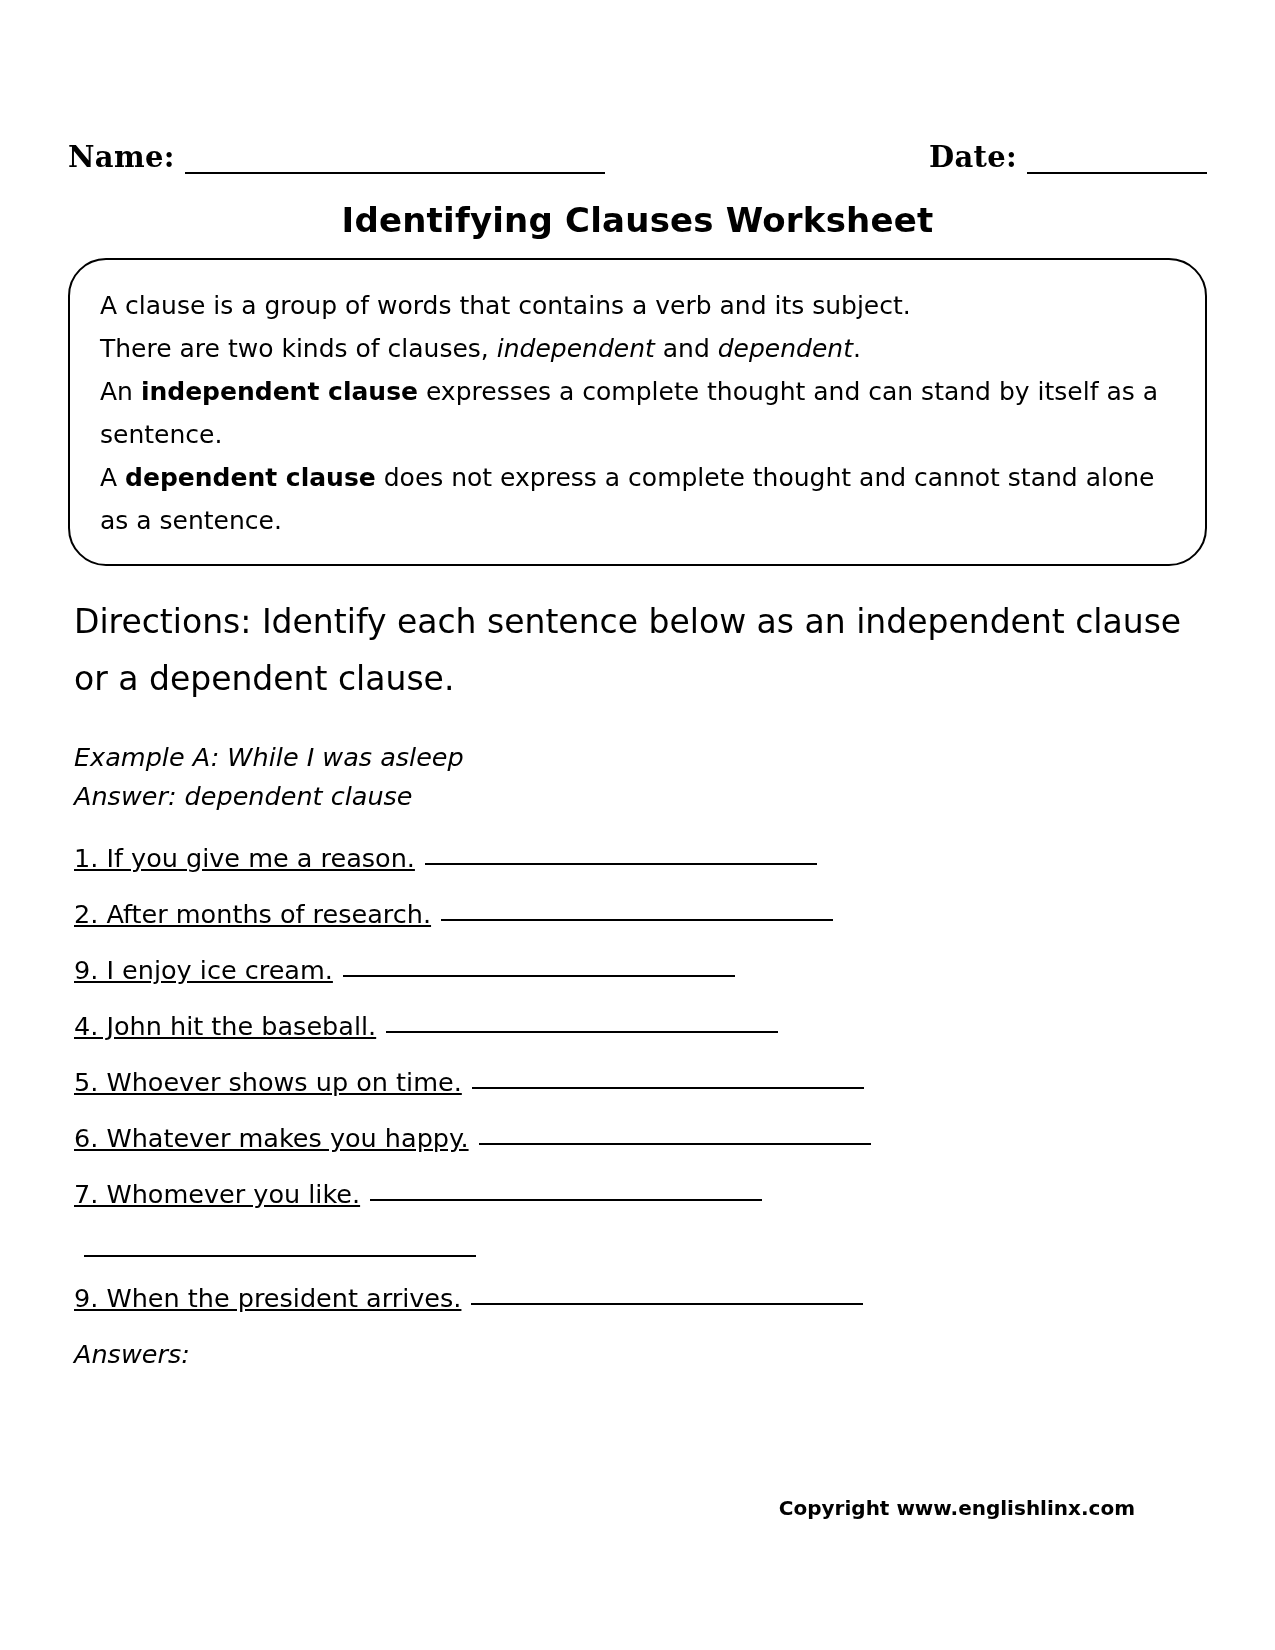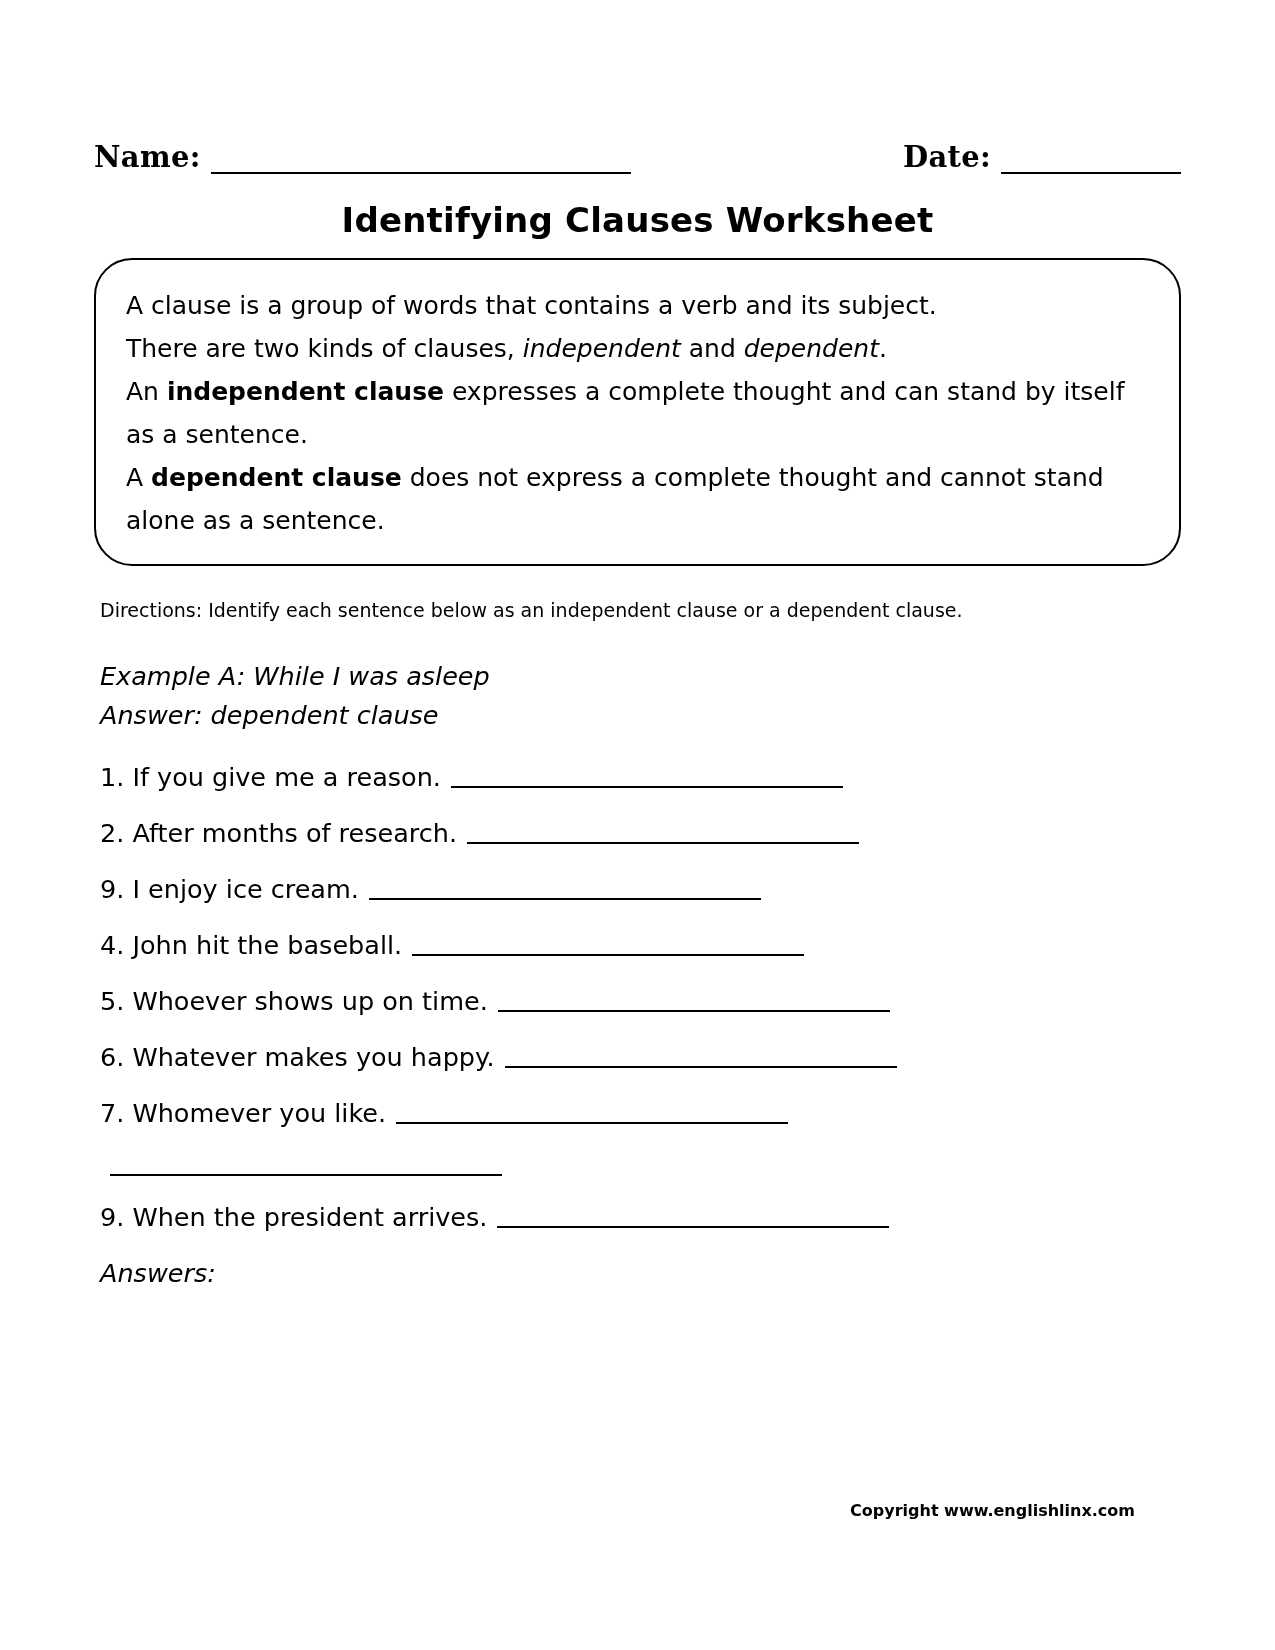--- a/index.html
+++ b/index.html
@@ -13,21 +13,21 @@
     font-family: "DejaVu Sans", sans-serif;
     color: #000000;
     position: relative;
     overflow: hidden;
   }
   .page {
     position: relative;
     width: 1275px;
     height: 1650px;
     box-sizing: border-box;
-    padding: 0 94px;
+    padding: 0 68px;
   }
 
   
   .header-row {
     display: flex;
     align-items: flex-end;
     padding-top: 140px;
     font-family: "DejaVu Serif", serif;
   }
   .hdr-label {
@@ -62,44 +62,45 @@
     font-size: 25px;
     line-height: 1.72;
   }
   .def-box p { margin: 0; }
   .def-box em { font-style: italic; }
   .def-box b { font-weight: bold; }
 
   
   .directions {
     margin-top: 28px;
-    font-size: 19px;
+    font-size: 33px;
     line-height: 1.72;
     padding-left: 6px;
   }
 
   .example-block {
     margin-top: 30px;
     font-size: 25.5px;
     font-style: italic;
     line-height: 1.55;
     padding-left: 6px;
   }
 
   
   .questions {
     margin-top: 26px;
     padding-left: 6px;
   }
   .q-item {
     display: flex;
-    align-items: center;
+    align-items: flex-start;
     font-size: 25.5px;
     margin-bottom: 26px;
     white-space: nowrap;
+    text-decoration: underline;
   }
   .q-text { }
   .q-blank {
     display: inline-block;
     border-bottom: 2px solid #000;
     height: 20px;
     margin-left: 10px;
     width: 390px;
   }
 
@@ -108,21 +109,21 @@
     font-size: 25.5px;
     font-style: italic;
     padding-left: 6px;
   }
 
   
   .copyright {
     position: absolute;
     right: 140px;
     bottom: 130px;
-    font-size: 16px;
+    font-size: 20px;
     font-weight: bold;
     font-family: "DejaVu Sans", sans-serif;
   }
 </style>
 </head>
 <body>
 
 <div class="page">
 
   <div class="header-row">

